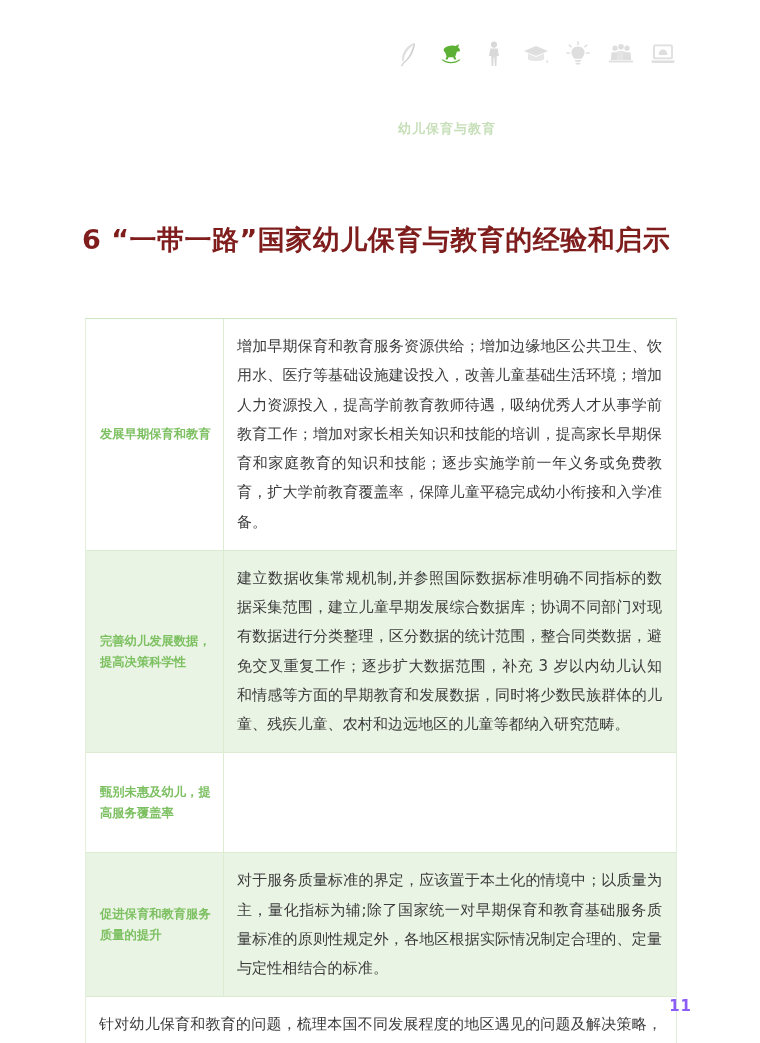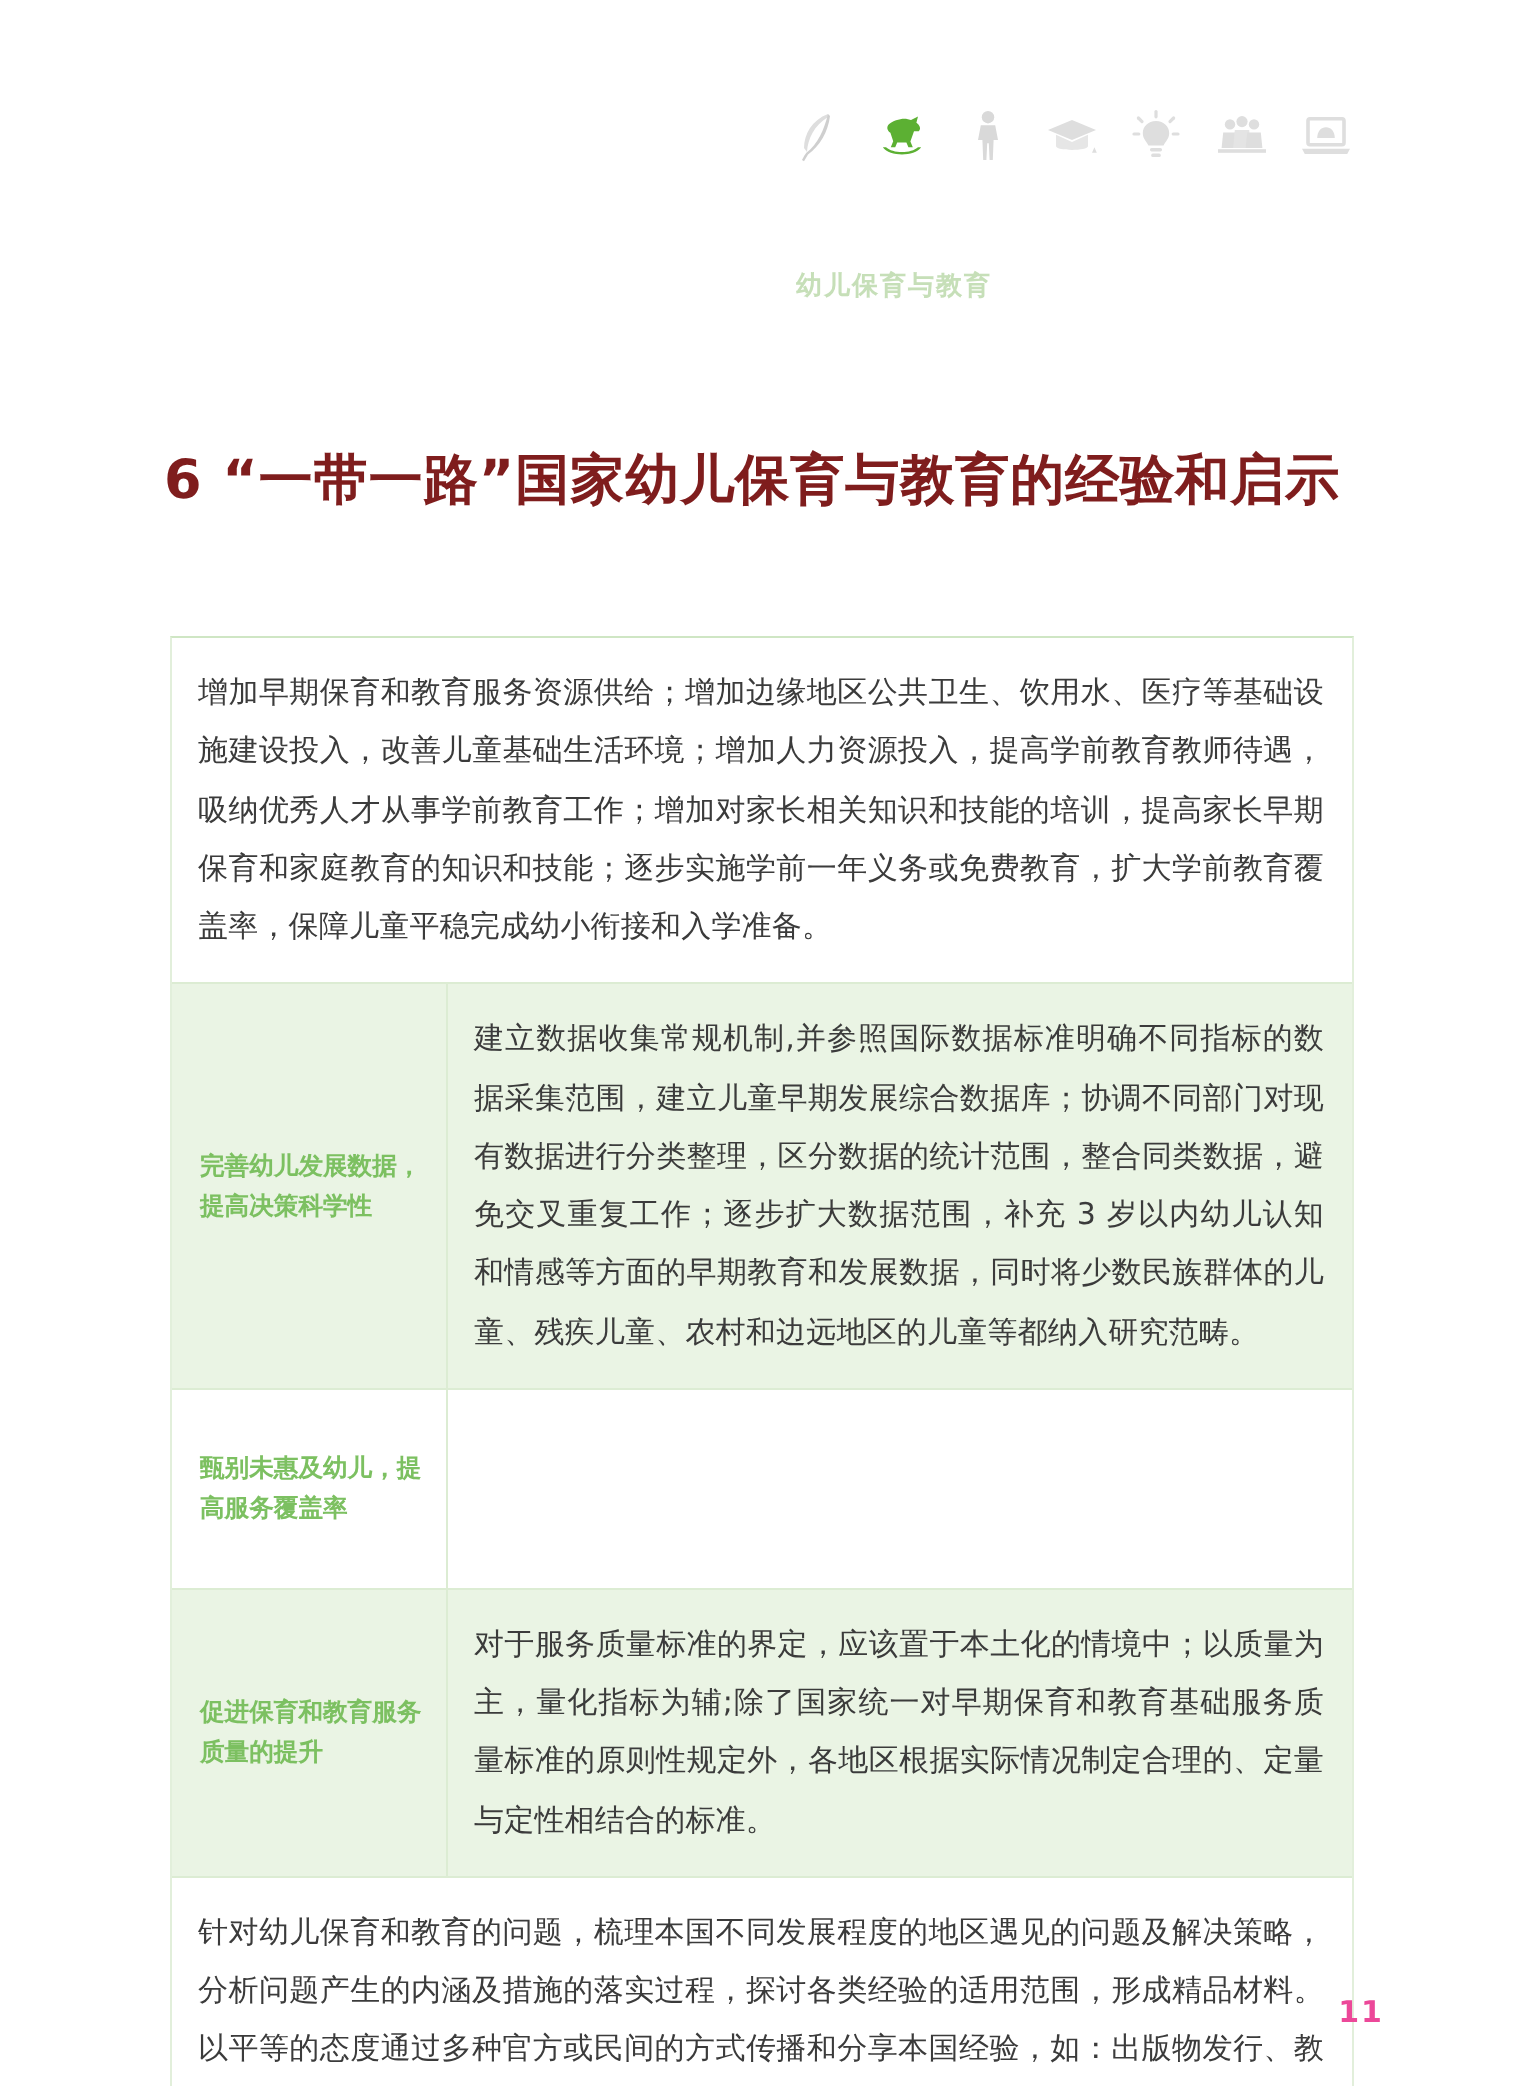--- a/index.html
+++ b/index.html
@@ -12,21 +12,21 @@
     background: #ffffff;
     font-family: "DejaVu Sans", "Liberation Sans", sans-serif;
     position: relative;
     overflow: hidden;
     color: #333;
   }
 
   
   .header-strip {
     position: absolute;
-    top: 50px;
+    top: 36px;
     left: 0;
     width: 608px;
     height: 62px;
   }
   .icon-row {
     position: absolute;
     left: 396px;
     top: 0;
     width: 280px;
     height: 32px;
@@ -119,21 +119,21 @@
   .r4 { min-height: 88px; }
   .r5 { min-height: 88px; }
 
   
   .page-number {
     position: absolute;
     right: 68px;
     bottom: 28px;
     font-size: 15px;
     font-weight: 700;
-    color: #ec4899;
+    color: #8b5cf6;
     letter-spacing: 1px;
   }
 </style>
 </head>
 <body>
 
 <div class="header-strip">
   <div class="icon-row">
 
     <span class="hdr-icon">
@@ -202,20 +202,21 @@
 
   </div>
   <div class="hdr-label">幼儿保育与教育</div>
 </div>
 
 <h1 class="page-title">6 “一带一路”国家幼儿保育与教育的经验和启示</h1>
 
 <div class="info-table">
 
   <div class="t-row plain r1">
+    <div class="t-label">发展早期保育和教育</div>
     <div class="t-body">增加早期保育和教育服务资源供给；增加边缘地区公共卫生、饮用水、医疗等基础设施建设投入，改善儿童基础生活环境；增加人力资源投入，提高学前教育教师待遇，吸纳优秀人才从事学前教育工作；增加对家长相关知识和技能的培训，提高家长早期保育和家庭教育的知识和技能；逐步实施学前一年义务或免费教育，扩大学前教育覆盖率，保障儿童平稳完成幼小衔接和入学准备。</div>
   </div>
 
   <div class="t-row alt r2">
     <div class="t-label">完善幼儿发展数据，提高决策科学性</div>
     <div class="t-body">建立数据收集常规机制,并参照国际数据标准明确不同指标的数据采集范围，建立儿童早期发展综合数据库；协调不同部门对现有数据进行分类整理，区分数据的统计范围，整合同类数据，避免交叉重复工作；逐步扩大数据范围，补充 3 岁以内幼儿认知和情感等方面的早期教育和发展数据，同时将少数民族群体的儿童、残疾儿童、农村和边远地区的儿童等都纳入研究范畴。</div>
   </div>
 
   <div class="t-row plain r3">
     <div class="t-label">甄别未惠及幼儿，提高服务覆盖率</div>

